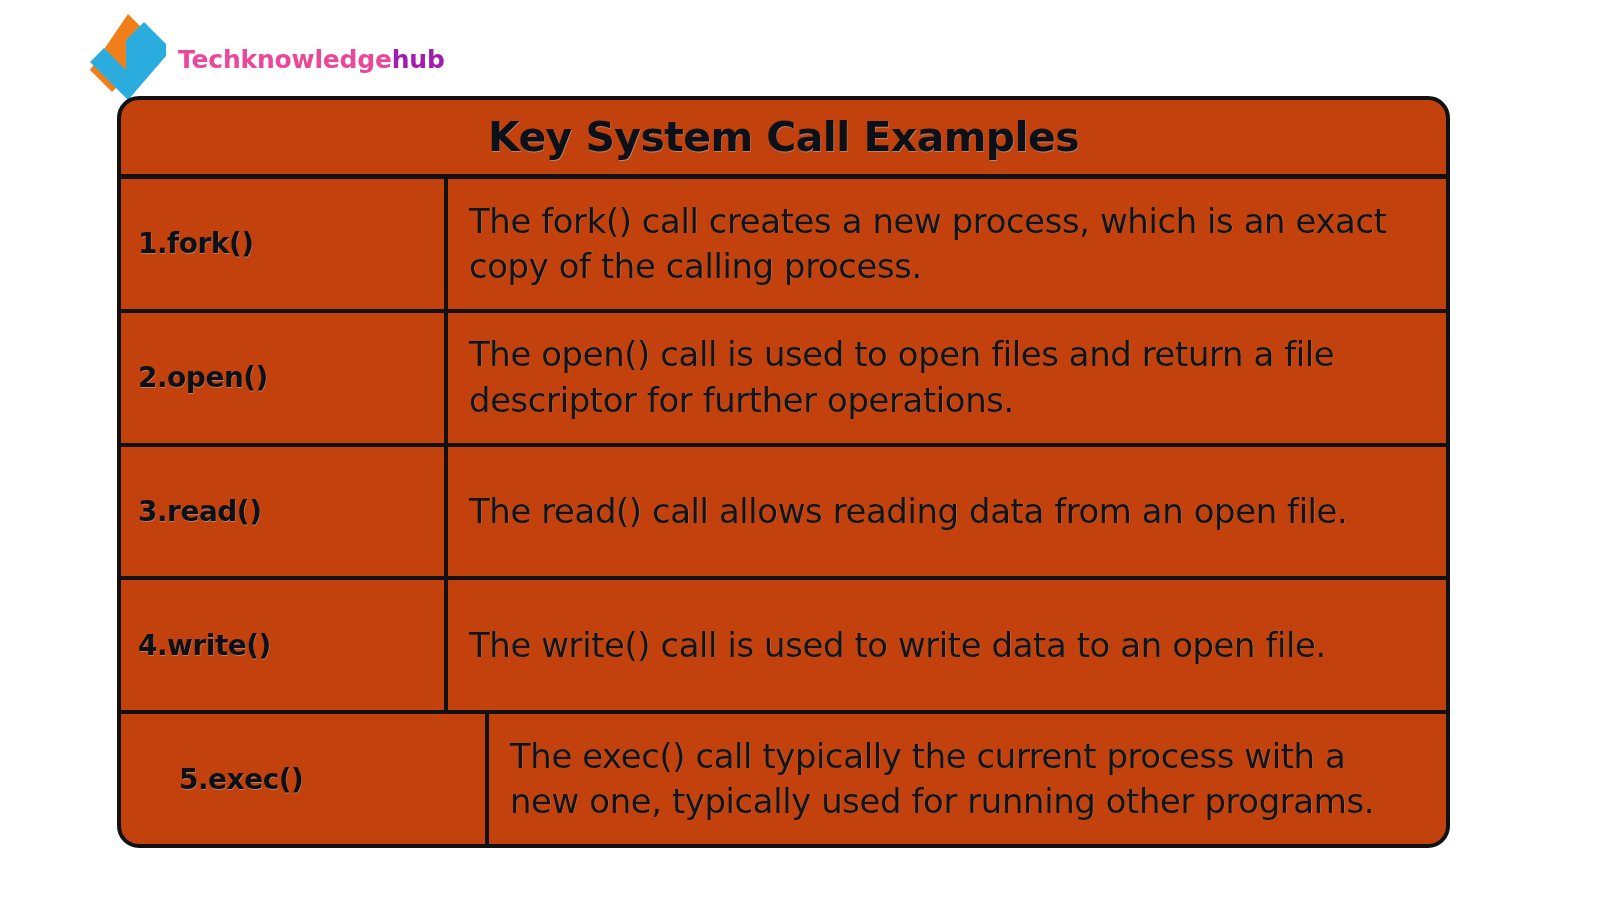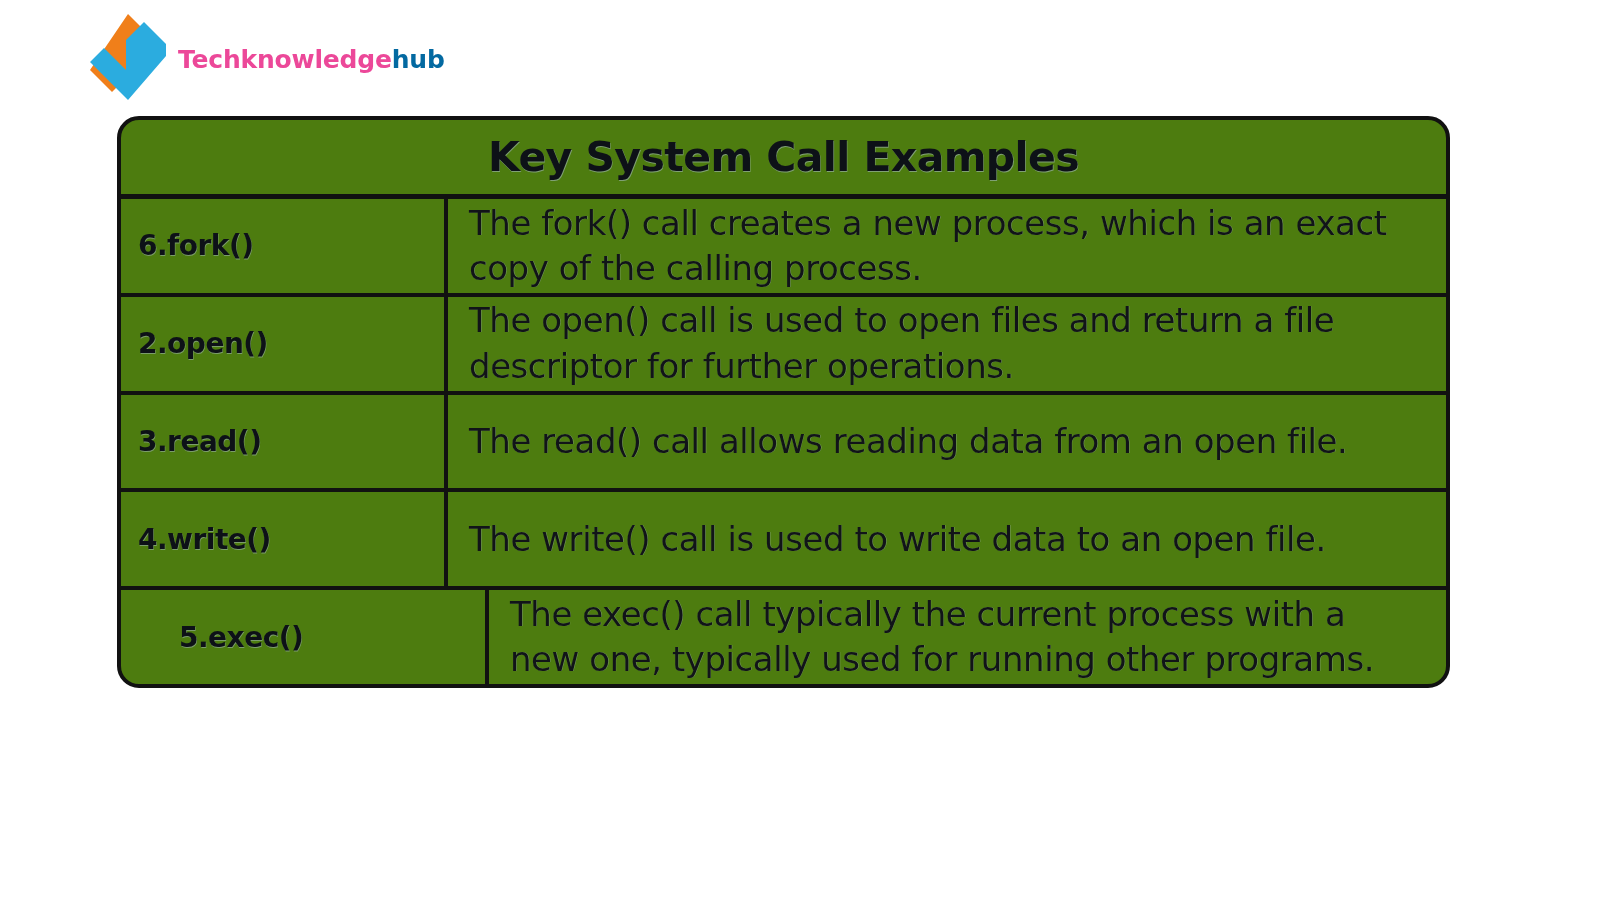--- a/index.html
+++ b/index.html
@@ -34,33 +34,33 @@
     margin-left: 8px;
     font-family: "DejaVu Sans", sans-serif;
     font-size: 25px;
     font-weight: 700;
     letter-spacing: -0.2px;
     white-space: nowrap;
     line-height: 1;
     padding-top: 4px;
   }
   .brand-text .t1 { color: #ec4899; }
-  .brand-text .t2 { color: #0369a1; }
+  .brand-text .t2 { color: #a21caf; }
 
   
   .card {
     position: absolute;
     left: 117px;
-    top: 116px;
+    top: 96px;
     width: 1333px;
-    height: 572px;
+    height: 752px;
     box-sizing: border-box;
     border: 4px solid #111111;
     border-radius: 22px;
-    background: #4d7c0f;
+    background: #c2410c;
   }
 
   .table {
     position: absolute;
     inset: 0;
     display: flex;
     flex-direction: column;
   }
 
   
@@ -154,21 +154,21 @@
   <div class="table">
 
     <div class="title-band">
       <div class="title-text">Key System Call Examples</div>
     </div>
 
     <div class="rows">
 
       <div class="row">
         <div class="cell-name">
-          <span class="label">6.fork()</span>
+          <span class="label">1.fork()</span>
         </div>
         <div class="cell-desc">
           <span class="desc">The fork() call creates a new process, which is an exact copy of the calling process.</span>
         </div>
       </div>
 
       <div class="row">
         <div class="cell-name">
           <span class="label">2.open()</span>
         </div>

